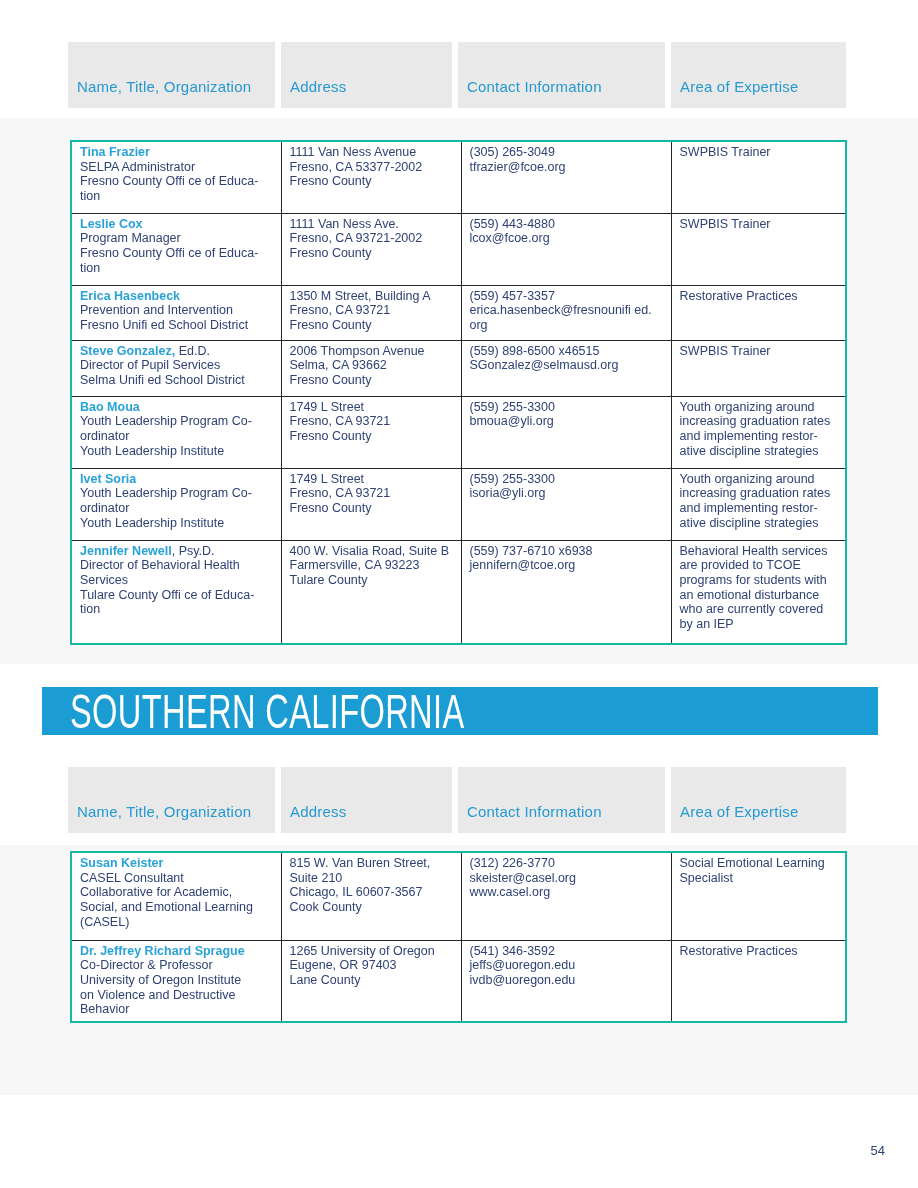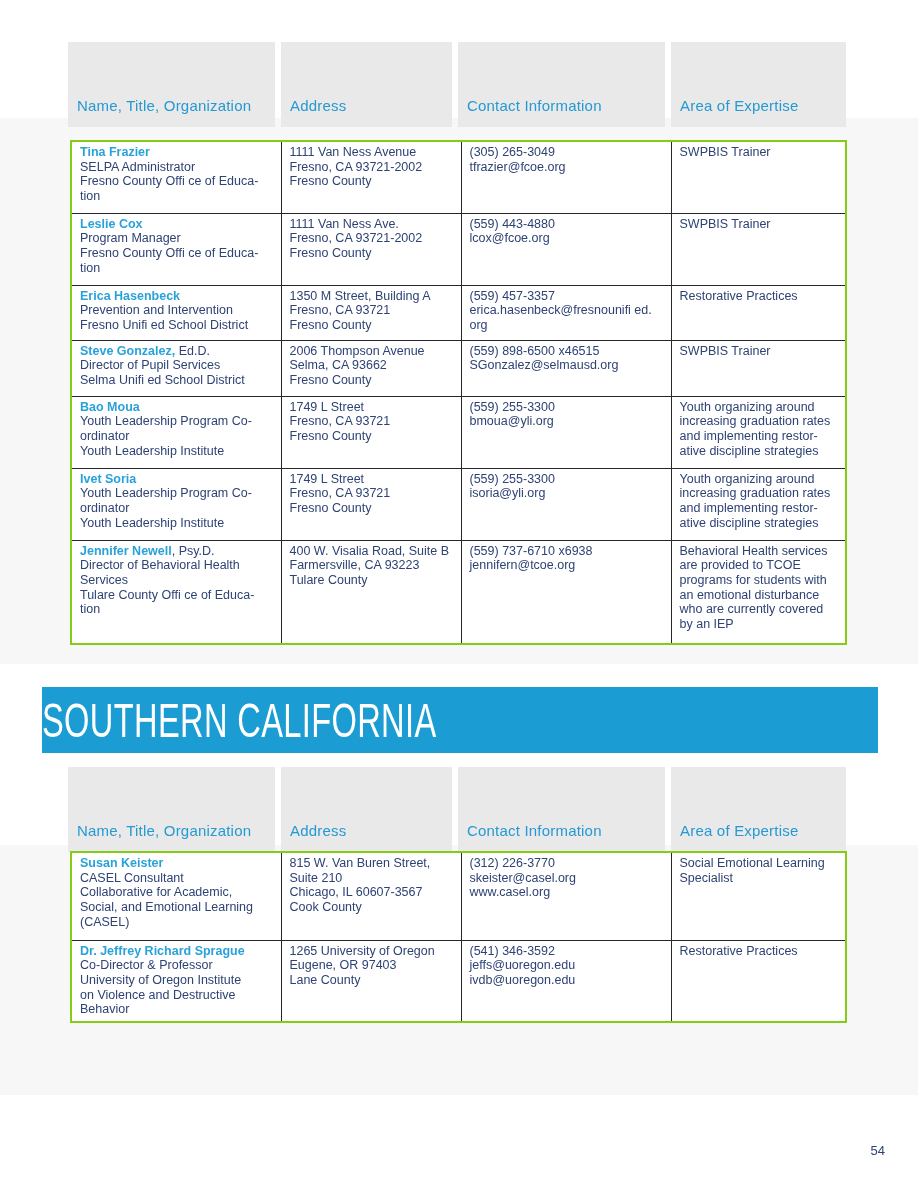--- a/index.html
+++ b/index.html
@@ -11,21 +11,21 @@
     overflow:hidden;
   }
   .band {
     position:absolute; left:0; width:918px;
     background:#f7f7f8;
   }
   .band-1 { top:118px; height:546px; }
   .band-2 { top:845px; height:250px; }
 
   .header-row {
-    position:absolute; left:68px; width:778px; height:85px;
+    position:absolute; left:68px; width:778px; height:66px;
     display:flex; gap:6px;
   }
   .header-row-1 { top:42px; }
   .header-row-2 { top:767px; }
   .header-box {
     background:#e9e9e9;
     display:flex; align-items:flex-end;
     padding:0 8px 13px 9px;
     color:#2599d2;
     font-size:15px;
@@ -33,21 +33,21 @@
   }
   .hb-1 { width:207px; }
   .hb-2 { width:171px; }
   .hb-3 { width:207px; }
   .hb-4 { width:175px; }
 
   table.contact-table {
     position:absolute; left:70px; width:775px;
     border-collapse:collapse; table-layout:fixed;
     background:#ffffff;
-    border:2px solid #84cc16;
+    border:2px solid #14b8a6;
     padding-left:16px;
   }
   .table-1 { top:140px; }
   .table-2 { top:851px; }
   col.c1 { width:210px; }
   col.c2 { width:180px; }
   col.c3 { width:210px; }
   col.c4 { width:175px; }
   td {
     border:1px solid #26262e;
@@ -56,23 +56,24 @@
     font-size:12.5px;
     line-height:14.7px;
     color:#2e4274;
   }
   .pname { color:#29a2d9; font-weight:600; }
   .psuffix { color:#2e4274; }
   .lines { white-space:pre-line; }
 
   .banner {
     position:absolute; left:42px; top:687px;
-    width:836px; height:66px;
+    width:836px; height:48px;
     background:#1b9cd3;
     display:flex; align-items:center;
+    padding-left:28px;
     overflow:hidden;
   }
   .banner-text {
     color:#ffffff;
     font-size:48px;
     font-weight:500;
     white-space:nowrap;
     transform:scale(0.68,1);
     transform-origin:left center;
     letter-spacing:0.5px;
@@ -106,21 +107,21 @@
   <tbody>
   <tr style="height: 72px;">
     <td>
       <span class="pname">Tina Frazier</span><span class="psuffix"></span>
       <div class="lines">SELPA Administrator
 Fresno County Offi ce of Educa-
 tion</div>
     </td>
     <td>
       <div class="lines">1111 Van Ness Avenue
-Fresno, CA 93721-2002
+Fresno, CA 53377-2002
 Fresno County</div>
     </td>
     <td>
       <div class="lines">(305) 265-3049
 tfrazier@fcoe.org</div>
     </td>
     <td>
       <div class="lines">SWPBIS Trainer</div>
     </td>
   </tr>

